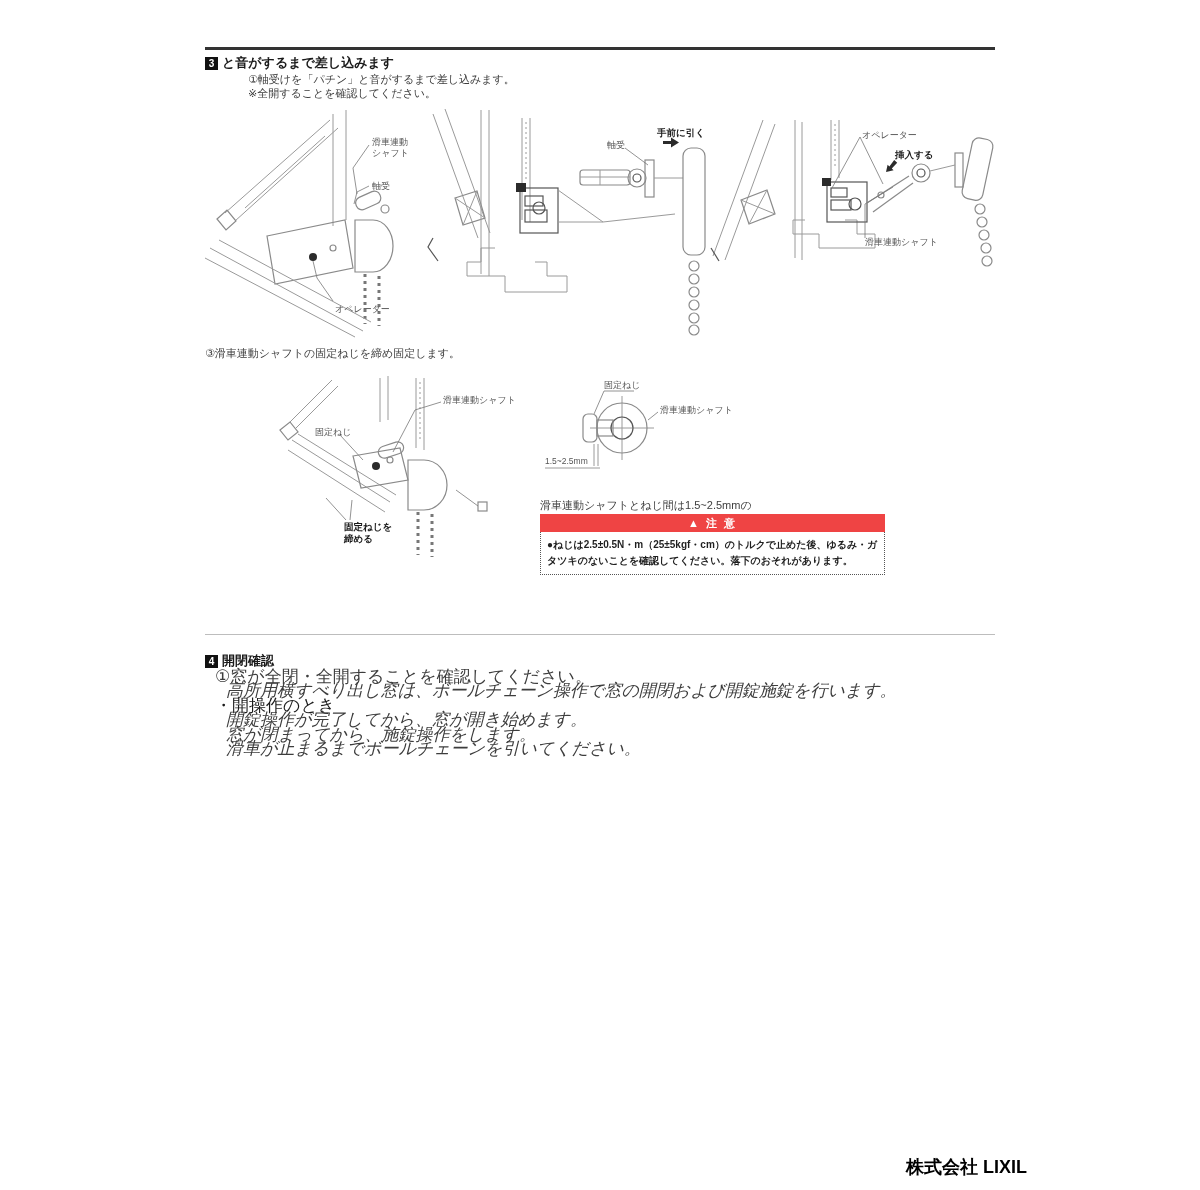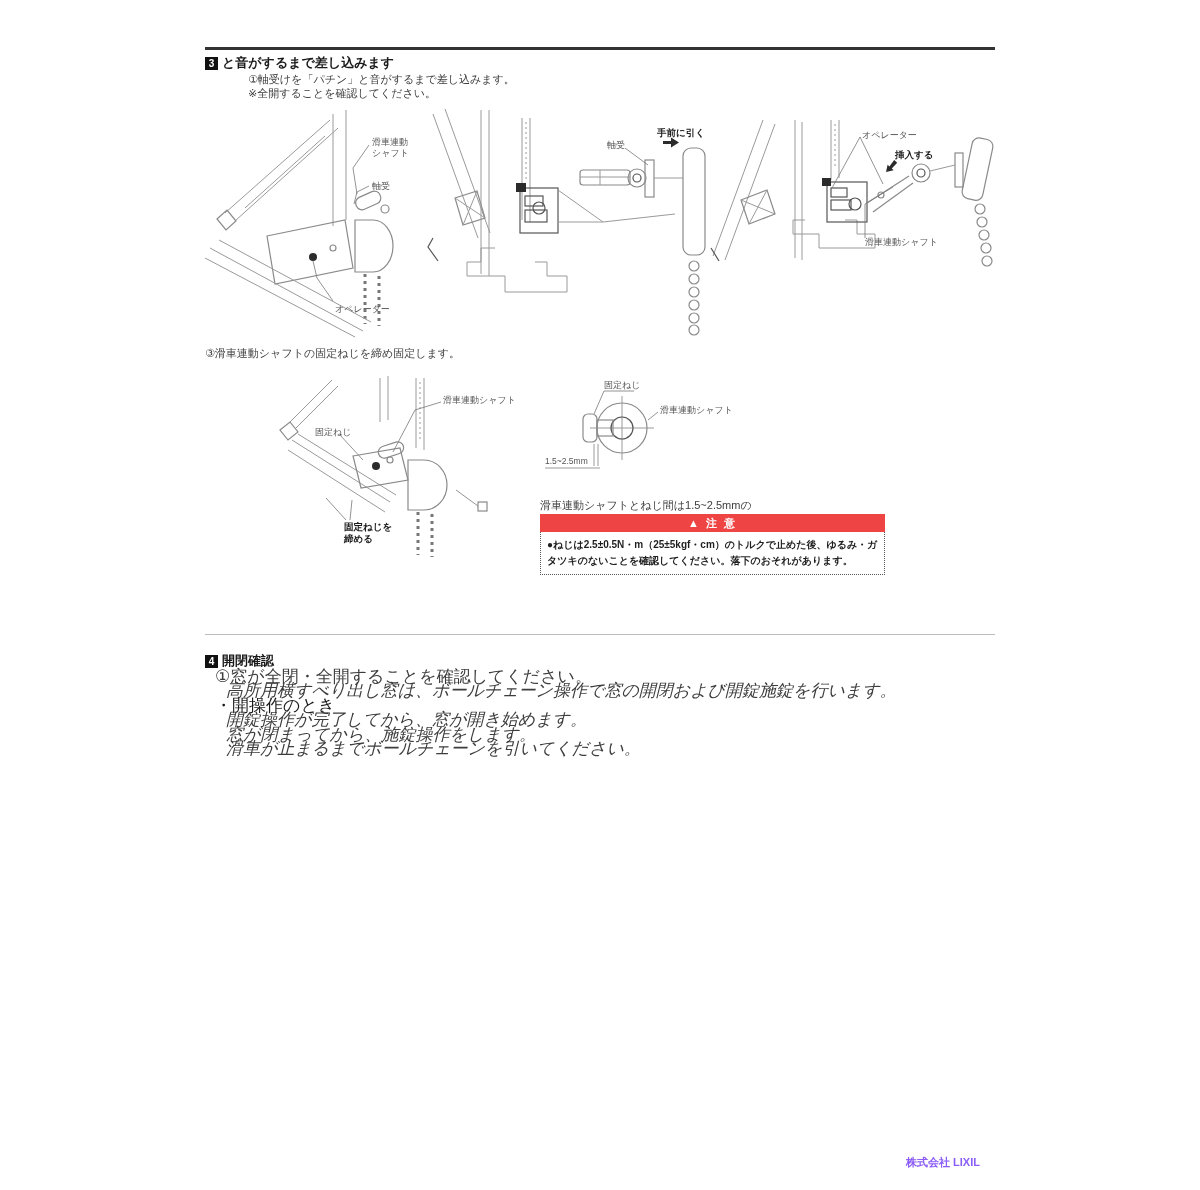--- a/index.html
+++ b/index.html
@@ -26,21 +26,21 @@
   .leader{stroke:#777;stroke-width:0.8;fill:none;}
   .gap-note{font-size:11px;line-height:14px;color:#3d3d3d;}
   .caution{left:540px;top:514px;width:345px;}
   .caution-header{background:#ef4444;color:#fff;font-size:11px;font-weight:bold;
     text-align:center;height:18px;line-height:18px;letter-spacing:2px;}
   .caution-body{border:1.5px dotted #555;border-top:none;padding:5px 6px 6px 6px;
     font-size:10px;font-weight:bold;line-height:15.5px;color:#1f1f1f;}
   .sec4-lines{left:215px;top:670px;font-size:17px;line-height:14.4px;color:#3d3d3d;}
   .sec4-lines .bold{font-weight:normal;color:#1a1a1a;}
   .sec4-lines .ind{padding-left:11px;font-style:italic;}
-  .footer{left:906px;top:1155px;font-size:11px;font-weight:bold;color:#8b5cf6;}
+  .footer{left:906px;top:1155px;font-size:18px;font-weight:bold;color:#000000;}
 </style>
 </head>
 <body>
 
 <div class="abs rule-top"></div>
 
 <div class="abs sec-title" style="left:205px;top:54px;">
   <span class="num-box">3</span>
   <span>と音がするまで差し込みます</span>
 </div>

